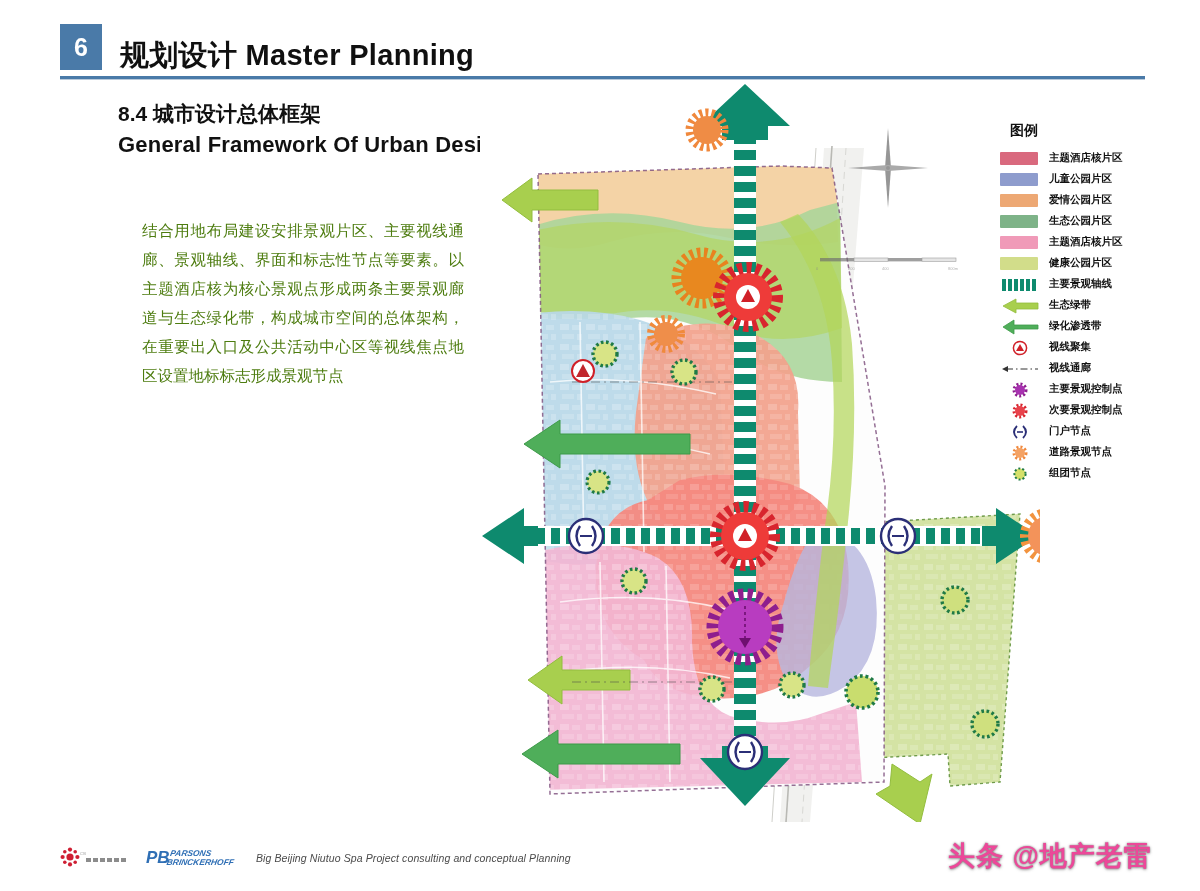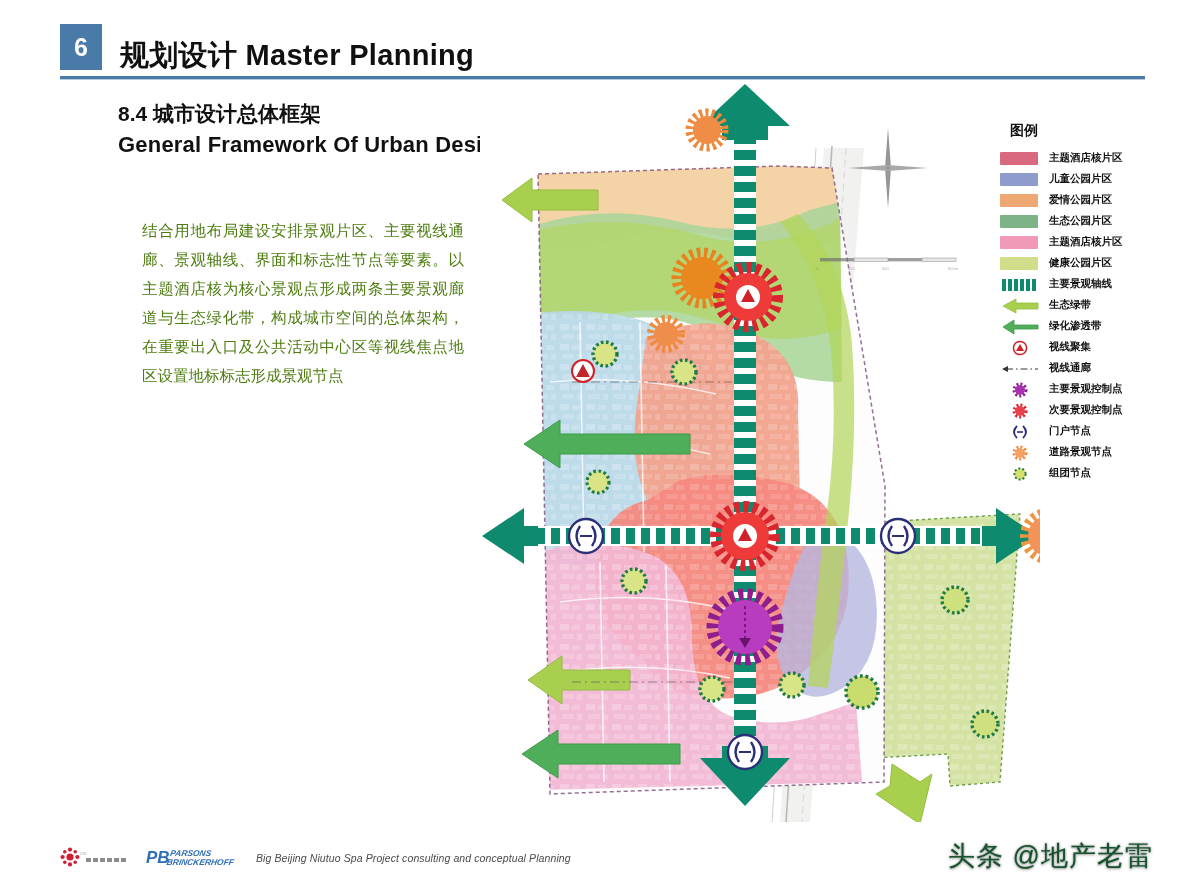--- a/index.html
+++ b/index.html
@@ -36,22 +36,22 @@
   .lg-key{width:42px;height:14px;flex:0 0 42px;margin-right:7px;position:relative;}
   .lg-swatch{width:38px;height:13px;border-radius:1px;}
   .lg-label{font-size:10.5px;font-weight:bold;color:#111;white-space:nowrap;}
 
   
   #footer{position:absolute;left:0;top:838px;width:995px;height:53px;font-style:italic;}
   #logo1{position:absolute;left:58px;top:8px;width:86px;height:24px;}
   #logo2{position:absolute;left:146px;top:6px;width:105px;height:28px;}
   #foot-text{position:absolute;left:256px;top:14px;font-size:10.5px;color:#4a4a4a;
              letter-spacing:.1px;}
-  #watermark{position:absolute;left:948px;top:838px;font-size:27px;font-weight:normal;
-             color:#14532d;text-shadow:0 0 2px rgba(60,60,60,.55),0 1px 3px rgba(80,80,80,.5);
+  #watermark{position:absolute;left:948px;top:838px;font-size:27px;font-weight:bold;
+             color:#ec4899;text-shadow:0 0 2px rgba(60,60,60,.55),0 1px 3px rgba(80,80,80,.5);
              letter-spacing:1px;}
 </style>
 </head>
 <body>
 
 <div id="header">
   <div id="hdr-num" style="background: rgb(74, 122, 168);">
     <span>6</span>
   </div>
   <div id="hdr-title">规划设计 Master Planning</div>

